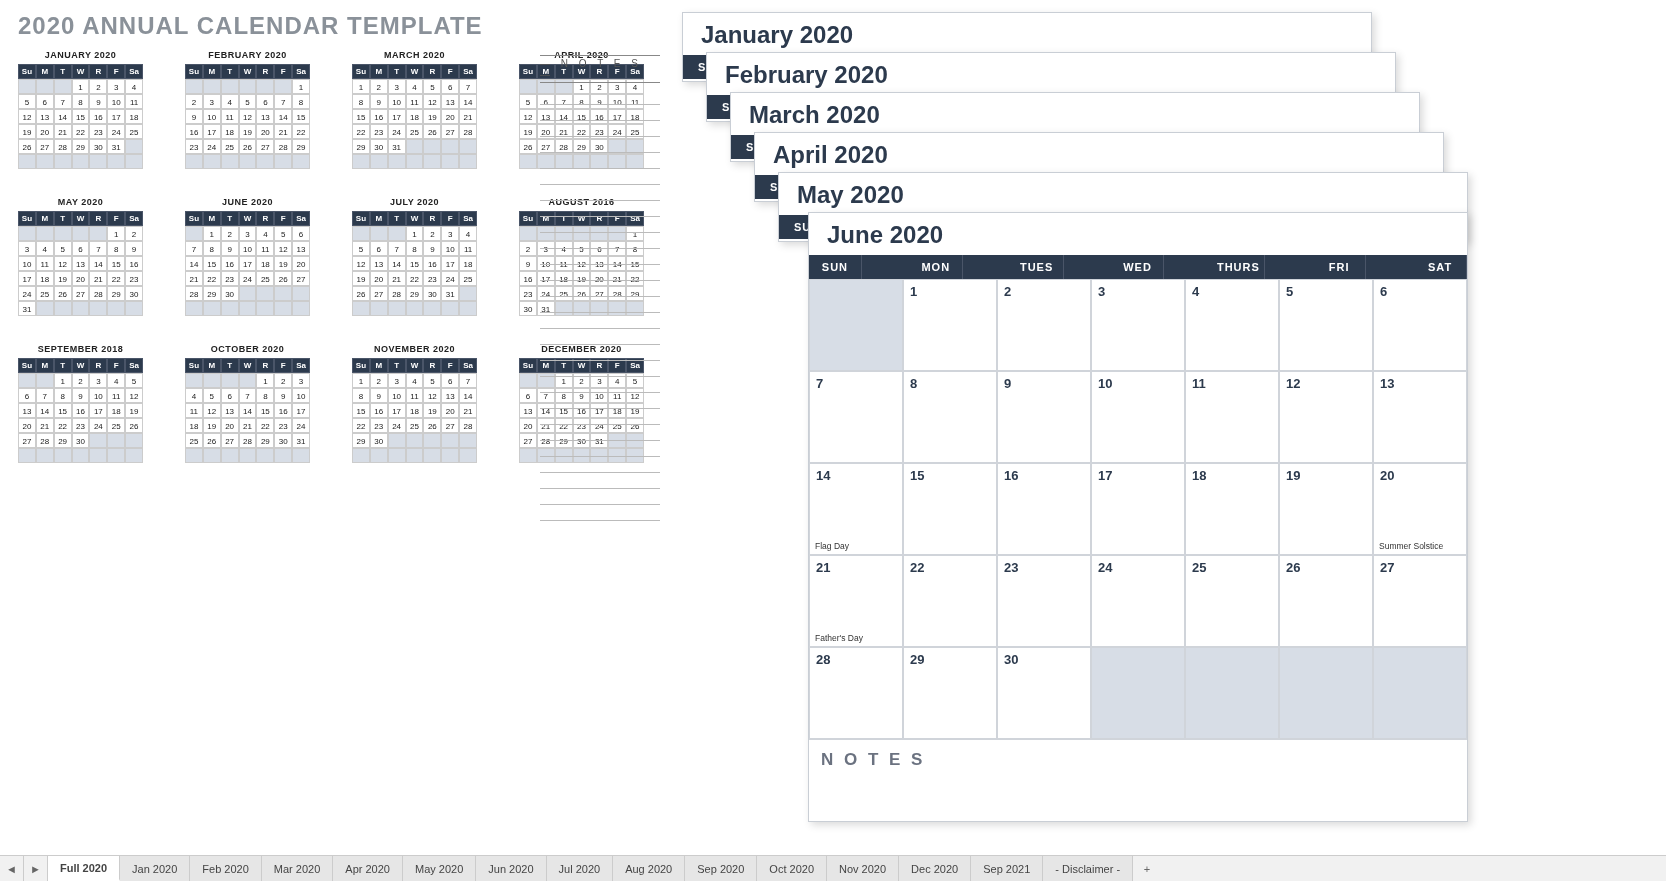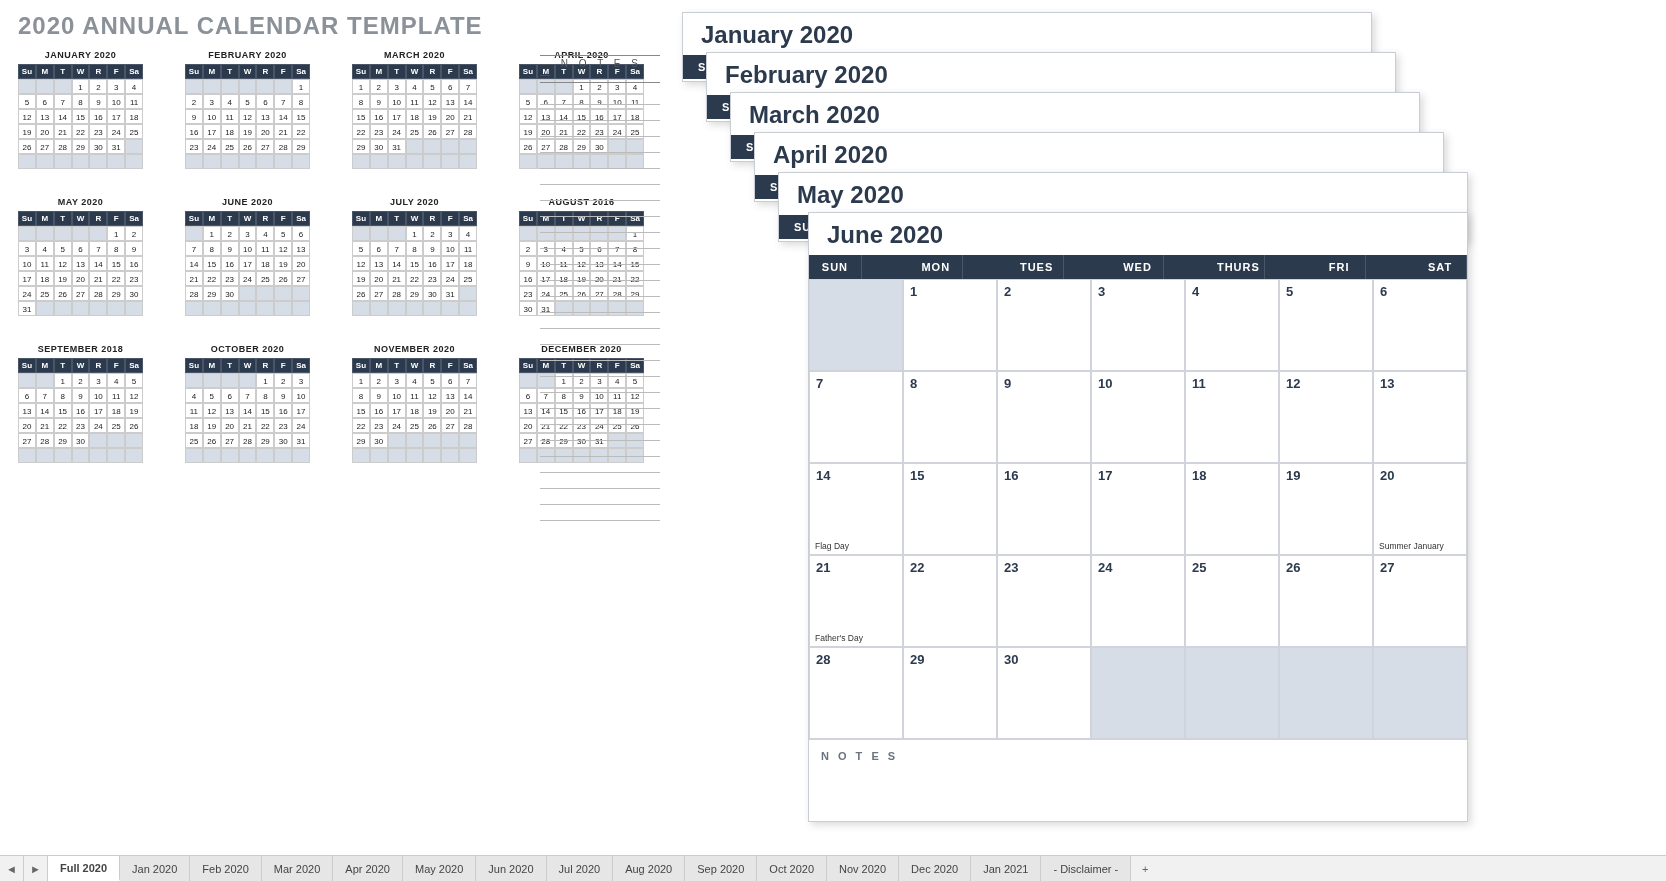--- a/index.html
+++ b/index.html
@@ -26,21 +26,21 @@
 .stack { position:absolute; left:680px; top:10px; width:970px; height:820px; }
 .sheet { position:absolute; background:#fff; border:1px solid #c9ced5; box-shadow:3px 3px 8px rgba(0,0,0,0.15); }
 .sheet-title { font-size:24px; font-weight:bold; color:#2c3a4d; padding:8px 0 6px 18px; }
 .sheet-head { display:grid; grid-template-columns:repeat(7,1fr); background:#2c3a4d;gap:48px; }
 .sheet-head div { color:#fff; font-size:11px; font-weight:bold; text-align:center; padding:6px 0; letter-spacing:1px; border-right:1px solid #4a5568; }
 .sheet-grid { display:grid; grid-template-columns:repeat(7,1fr); grid-auto-rows:92px; }
 .sheet-grid .cell { border:1px solid #d0d4da; position:relative; padding:4px 6px; }
 .sheet-grid .cell.grey { background:#d7dde6; }
 .sheet-grid .cell .dnum { font-size:13px; font-weight:bold; color:#2c3a4d; }
 .sheet-grid .cell .evt { position:absolute; bottom:3px; left:5px; font-size:8.5px; color:#333;text-align:center; }
-.sheet-notes { border-top:1px solid #d0d4da; padding:10px 12px 30px 12px; font-size:11px; font-weight:bold; letter-spacing:3px; color:#6b7280; }
+.sheet-notes { border-top:1px solid #d0d4da; padding:10px 12px 30px 12px; font-size:17px; font-weight:bold; letter-spacing:3px; color:#6b7280; }
 
 
 .tabbar { position:absolute; left:0; bottom:0; width:1666px; height:26px; background:#f1f1f1; border-top:1px solid #ccc; display:flex; align-items:stretch; font-size:11px; }
 .tab-nav { width:24px; display:flex; align-items:center; justify-content:center; border-right:1px solid #ccc; color:#666; cursor:pointer; }
 .tab { padding:0 12px; display:flex; align-items:center; border-right:1px solid #ccc; background:#e6e6e6; color:#444; cursor:pointer; }
 .tab.active { background:#fff; font-weight:bold; border-bottom:2px solid #fff; }
 .tab-add { width:28px; display:flex; align-items:center; justify-content:center; color:#666; cursor:pointer; }
 </style>
 </head>
 <body>
@@ -884,21 +884,21 @@
           <div class="dnum">17</div>
         </div>
         <div class="cell">
           <div class="dnum">18</div>
         </div>
         <div class="cell">
           <div class="dnum">19</div>
         </div>
         <div class="cell">
           <div class="dnum">20</div>
-          <div class="evt">Summer January</div>
+          <div class="evt">Summer Solstice</div>
         </div>
         <div class="cell">
           <div class="dnum">21</div>
           <div class="evt">Father's Day</div>
         </div>
         <div class="cell">
           <div class="dnum">22</div>
         </div>
         <div class="cell">
           <div class="dnum">23</div>
@@ -943,17 +943,17 @@
       <div class="tab">Mar 2020</div>
       <div class="tab">Apr 2020</div>
       <div class="tab">May 2020</div>
       <div class="tab">Jun 2020</div>
       <div class="tab">Jul 2020</div>
       <div class="tab">Aug 2020</div>
       <div class="tab">Sep 2020</div>
       <div class="tab">Oct 2020</div>
       <div class="tab">Nov 2020</div>
       <div class="tab">Dec 2020</div>
-      <div class="tab">Jan 2021</div>
+      <div class="tab">Sep 2021</div>
       <div class="tab">- Disclaimer -</div>
     </div>
   <div class="tab-add">+</div>
 </div>
 
 </body></html>

